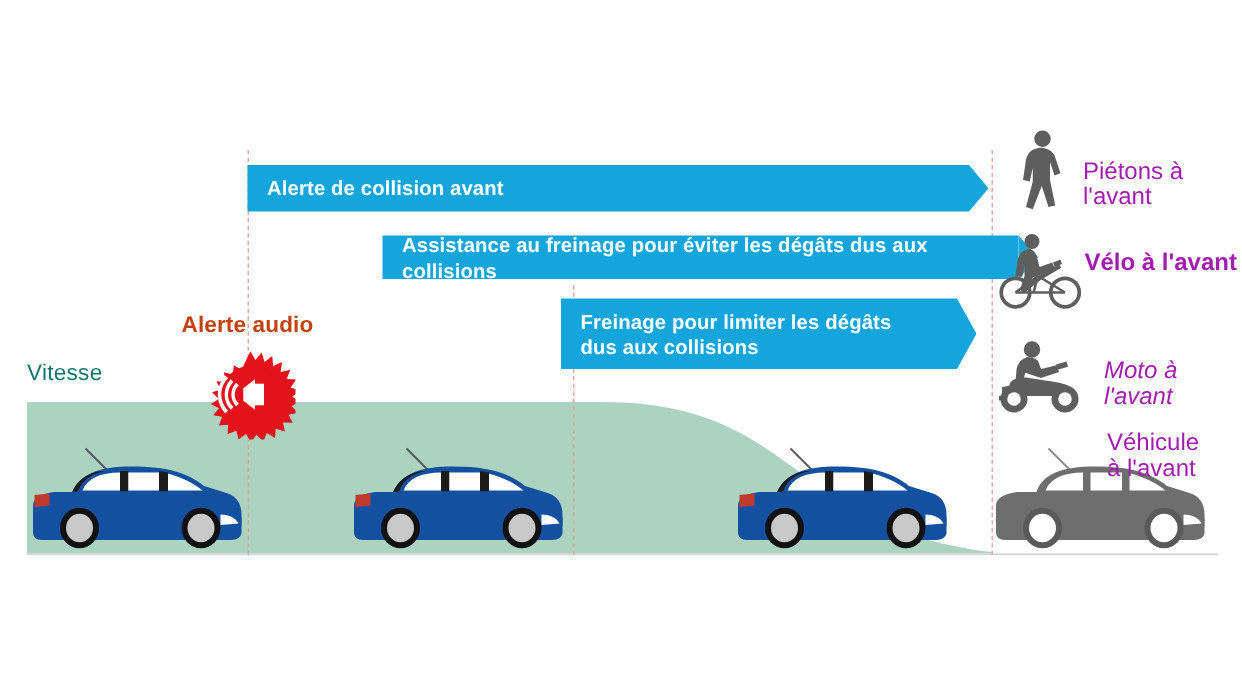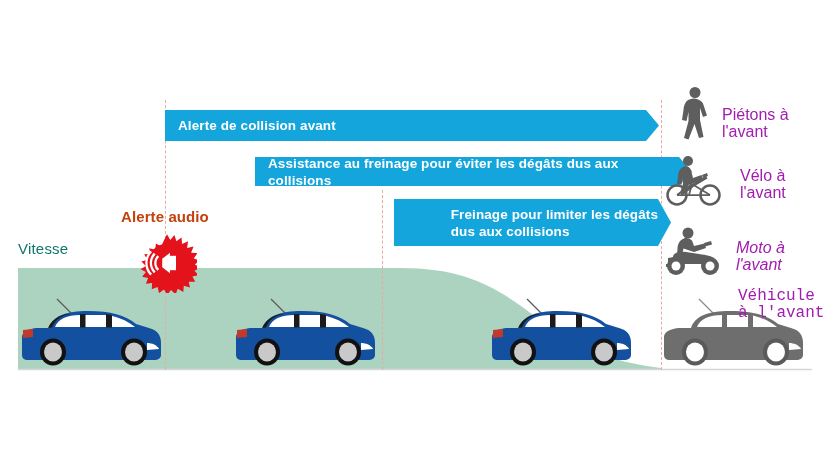--- a/index.html
+++ b/index.html
@@ -112,21 +112,21 @@
 
   <div class="banner" style="left:222px;top:157px;width:424px;height:29px;margin-left:33px;">
     <span class="btxt">Assistance au freinage pour éviter les dégâts dus aux collisions</span>
     <span class="tip">
       <svg viewBox="0 0 13 29" preserveAspectRatio="none">
           <polygon points="0,0 13,14.5 0,29" fill="#13a5dc"></polygon>
         </svg>
     </span>
   </div>
 
-  <div class="banner" style="left:394px;top:199px;width:264px;height:47px;justify-content:flex-end;">
+  <div class="banner" style="left:374px;top:199px;width:264px;height:47px;">
     <span class="btxt">Freinage pour limiter les dégâts
 dus aux collisions</span>
     <span class="tip">
       <svg viewBox="0 0 13 47" preserveAspectRatio="none">
           <polygon points="0,0 13,23.5 0,47" fill="#13a5dc"></polygon>
         </svg>
     </span>
   </div>
 
   <div class="vitesse" style="left:18px;top:240px;">Vitesse</div>
@@ -313,18 +313,18 @@
       <path d="M4 76 L40 76 L40 82 L4 82 Z"></path>
 
       <circle cx="24" cy="80" r="18"></circle>
       <circle cx="24" cy="80" r="9" fill="#ffffff"></circle>
       <circle cx="92" cy="80" r="18"></circle>
       <circle cx="92" cy="80" r="9" fill="#ffffff"></circle>
     </svg>
   </div>
 
   <div class="rlabel" style="left:722px;top:107px;">Piétons à l'avant</div>
-  <div class="rlabel" style="left:740px;top:168px;">Vélo à l'avant</div>
+  <div class="rlabel" style="left:723px;top:168px;font-weight:bold;">Vélo à l'avant</div>
   <div class="rlabel" style="left:736px;top:240px;font-style:italic;">Moto à l'avant</div>
-  <div class="rlabel" style="left:738px;top:288px;font-family:Liberation Mono, monospace;">Véhicule
+  <div class="rlabel" style="left:738px;top:288px;">Véhicule
 à l'avant</div>
 
 </div>
 
 </body></html>

